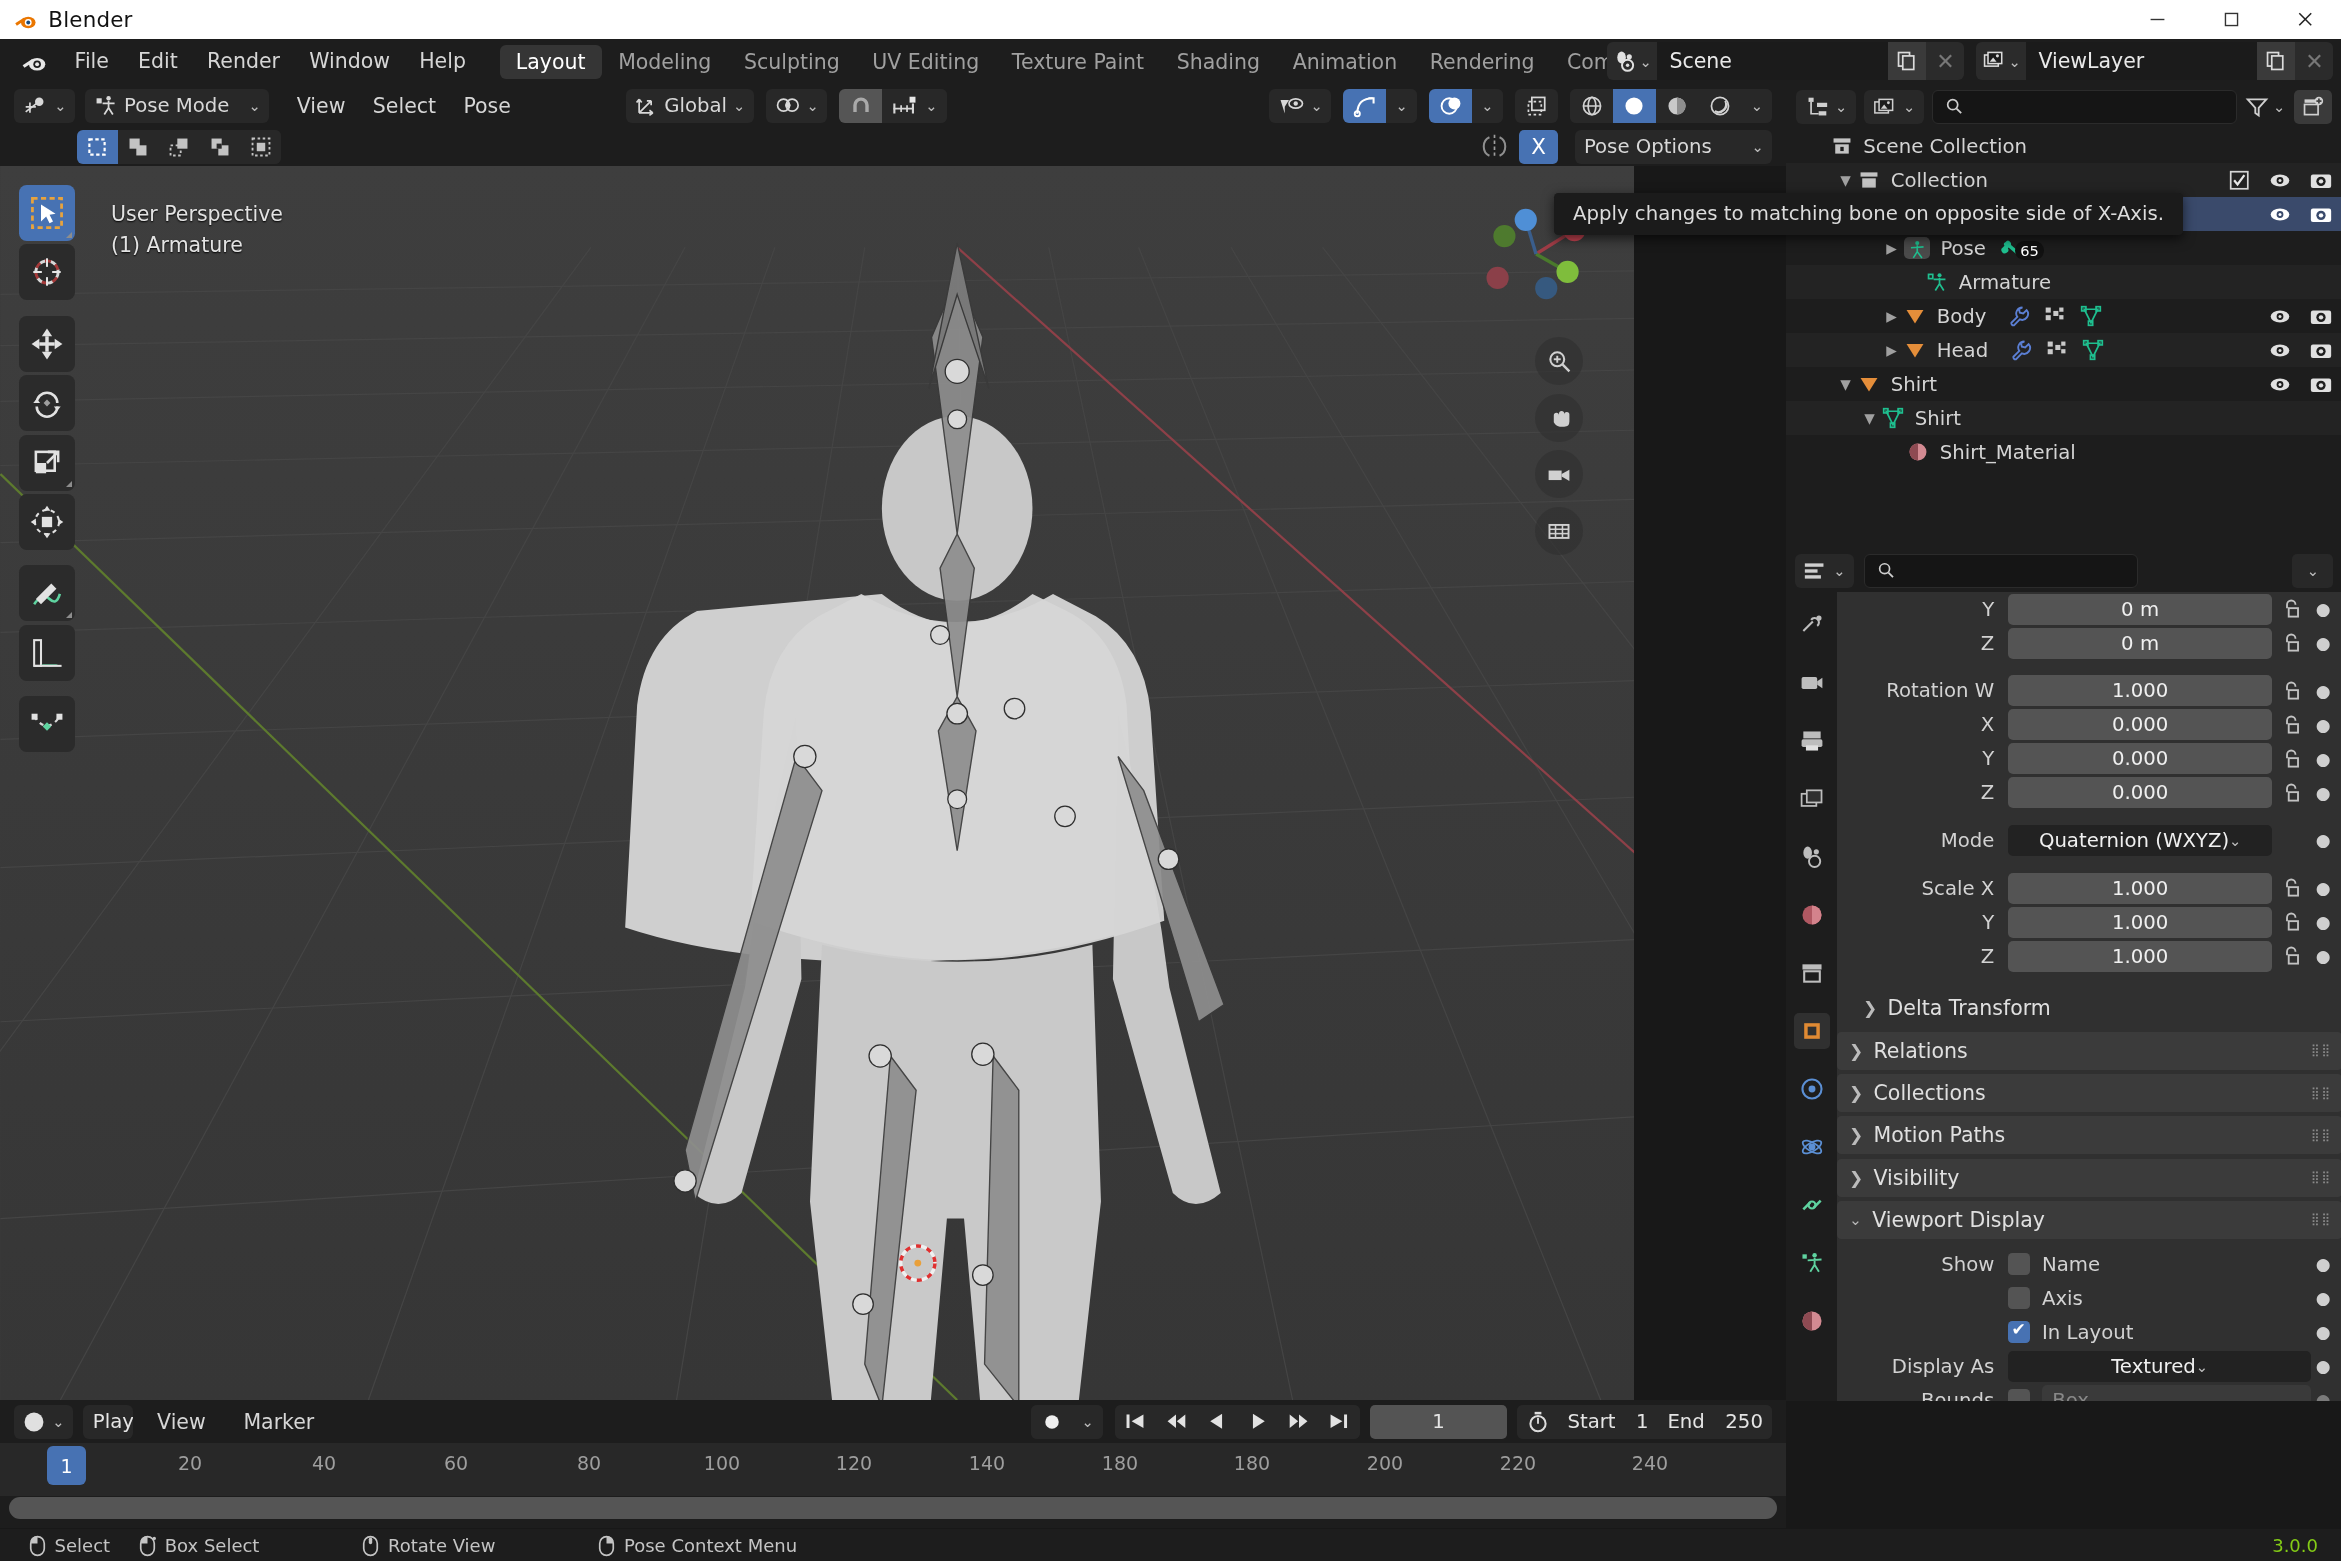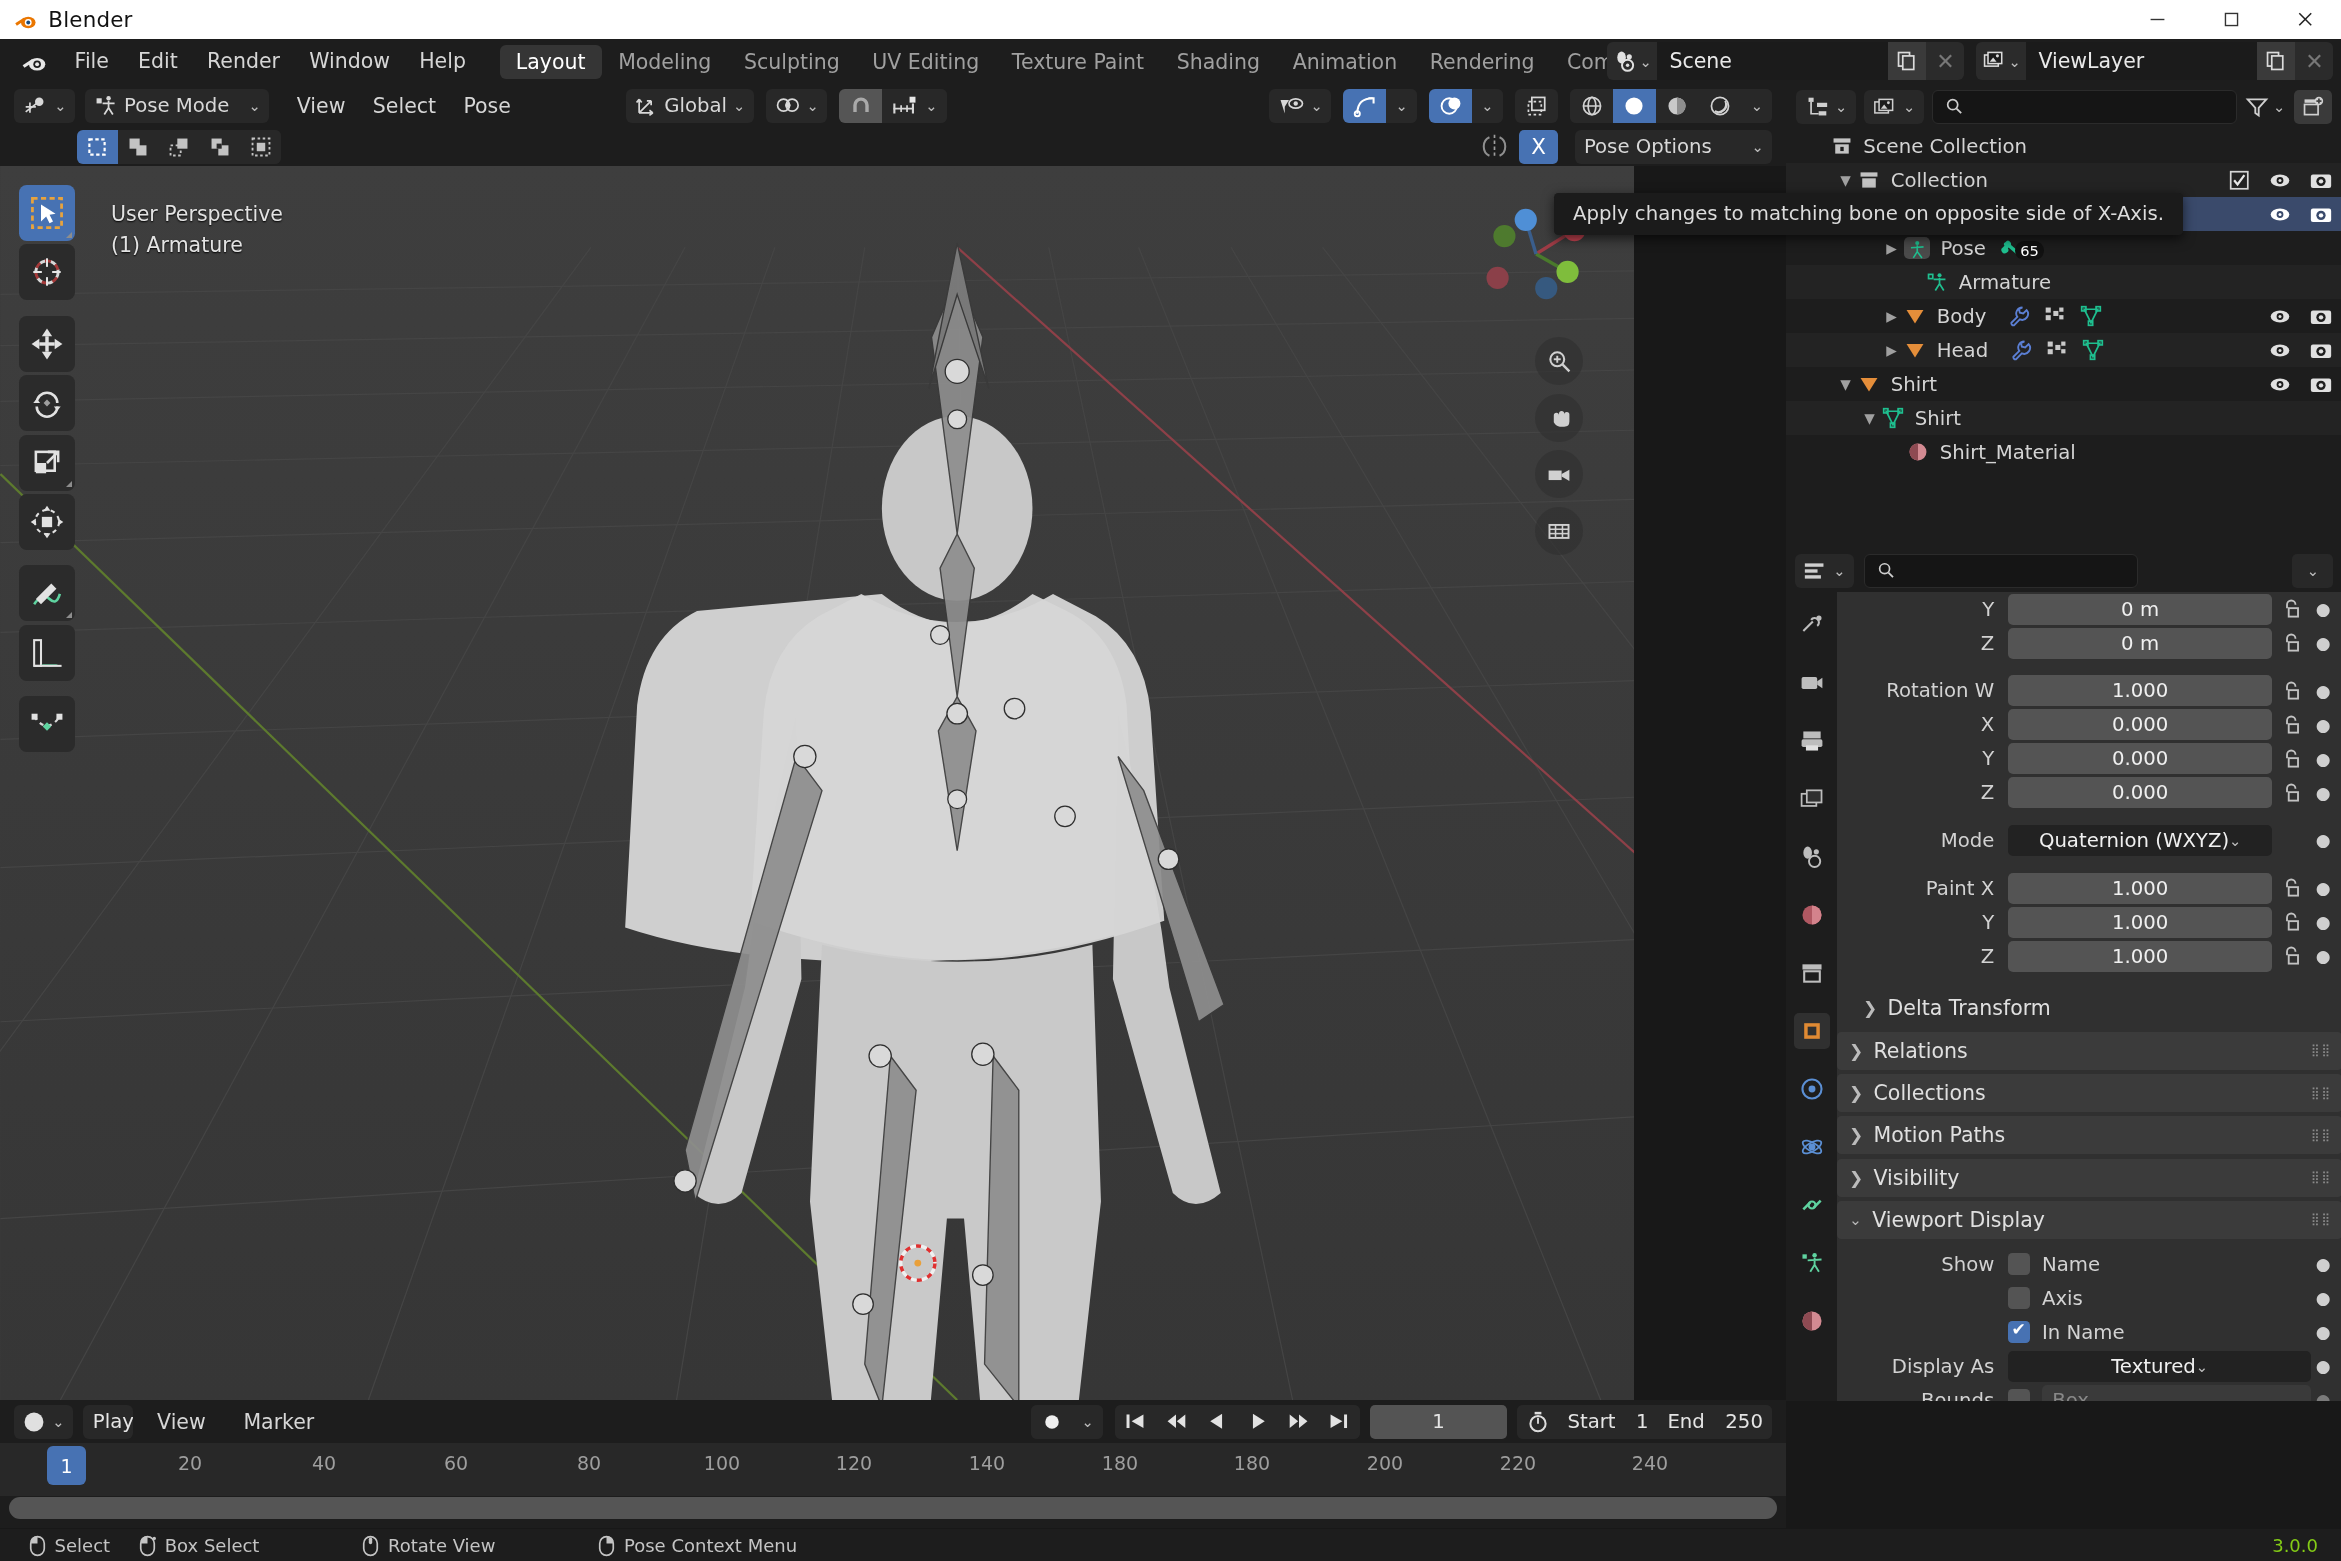--- a/index.html
+++ b/index.html
@@ -1145,21 +1145,21 @@
         <span class="plabel">Mode</span>
         <span class="pfield dark">
           <span>Quaternion (WXYZ)</span>
           <span class="chev">⌄</span>
         </span>
         <span class="plock"></span>
         <span class="pdot">●</span>
       </div>
       <div style="height:13.7px"></div>
       <div class="prow">
-        <span class="plabel">Paint X</span>
+        <span class="plabel">Scale X</span>
         <span class="pfield">1.000</span>
         <span class="plock">
             <svg width="20.5" height="22" viewBox="0 0 24 26">
               <path d="M7 12 L7 8 a5 5 0 0 1 10 0" fill="none" stroke="#c2c2c2" stroke-width="2.2"></path>
               <rect x="9" y="12" width="11" height="10" fill="none" stroke="#c2c2c2" stroke-width="2.2"></rect>
             </svg>
           </span>
         <span class="pdot">●</span>
       </div>
       <div class="prow">
@@ -1231,21 +1231,21 @@
         <span style="display:flex;align-items:center;gap:12px;flex:1">
           <span class="cbox"></span>
           <span style="font-size:19.7px;color:#d2d2d2">Axis</span>
         </span>
         <span class="pdot">●</span>
       </div>
       <div class="prow">
         <span class="plabel"></span>
         <span style="display:flex;align-items:center;gap:12px;flex:1">
           <span class="cbox on"></span>
-          <span style="font-size:19.7px;color:#d2d2d2">In Name</span>
+          <span style="font-size:19.7px;color:#d2d2d2">In Layout</span>
         </span>
         <span class="pdot">●</span>
       </div>
       <div class="prow">
         <span class="plabel">Display As</span>
         <span class="pfield dark">
           <span>Textured</span>
           <span class="chev">⌄</span>
         </span>
         <span class="pdot">●</span>

